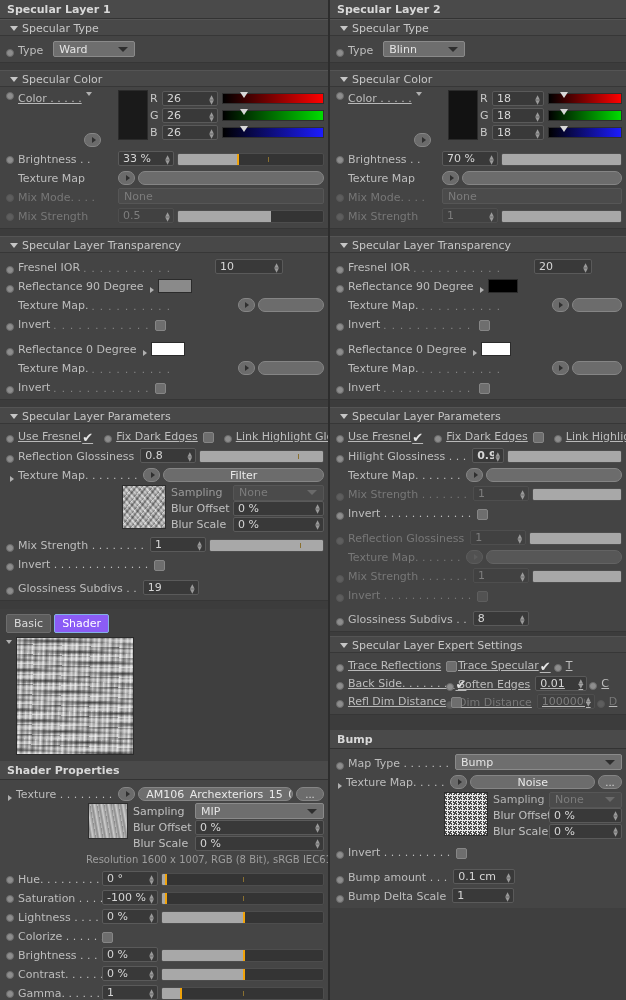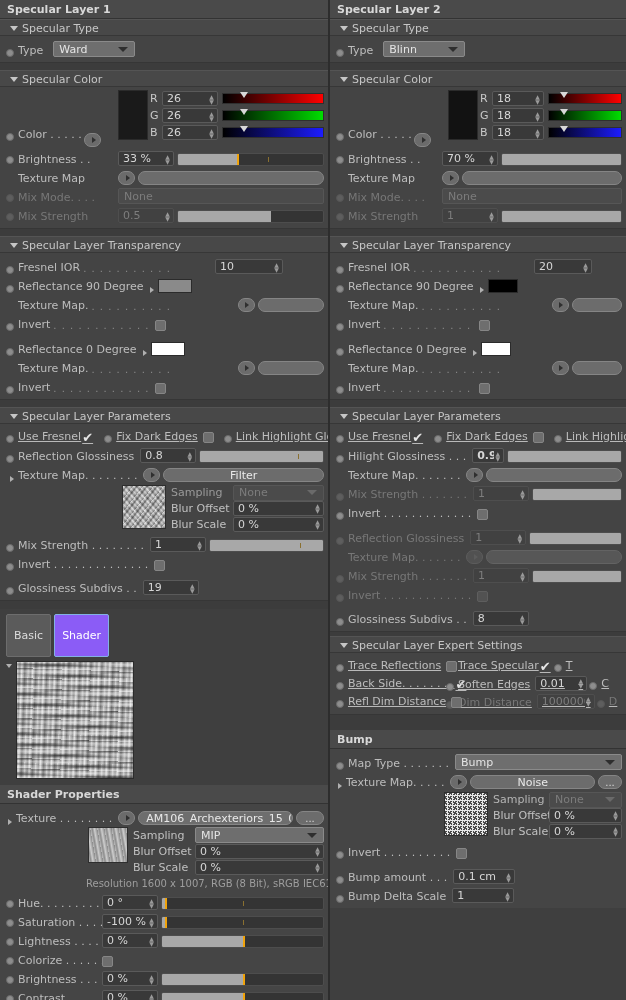--- a/index.html
+++ b/index.html
@@ -153,42 +153,42 @@
     width: 28px; height: 14px; background: #6c6c6c; border: 1px solid #858585;
     border-radius: 7px; display: flex; align-items: center; justify-content: center;
     color: #d8d8d8; font-size: 10px; flex: 0 0 auto; margin-left: 3px;
   }
 
   
   .swatch { height: 14px; border: 1px solid #2b2b2b; flex: 0 0 auto; }
 
   
   .colorblock { display: flex; padding: 0 4px 2px 6px; }
-  .cb-left { width: 112px; display: flex; align-items: flex-end; padding-top: 2px; }
+  .cb-left { width: 112px; display: flex; align-items: flex-start; padding-top: 2px; text-decoration: underline; }
   .cbig { width: 30px; height: 50px; background: #1a1a1a; border: 1px solid #2b2b2b; flex: 0 0 auto; margin-right: 2px; }
   .rgbcol { flex: 1 1 auto; }
   .rgbrow { display: flex; align-items: center; height: 17px; }
   .rgbrow .ch { width: 12px; color: #c8c8c8; font-size: 11px; flex: 0 0 auto; }
   .grad { height: 11px; flex: 1 1 auto; position: relative; margin-left: 4px; border: 1px solid #2f2f2f; }
   .grad .handle {
     position: absolute; top: -2px; width: 0; height: 0;
     border-left: 4px solid transparent; border-right: 4px solid transparent;
     border-top: 6px solid #d8d8d8;
   }
   .gr-r { background: linear-gradient(to right, #000 0%, #ff0000 100%); }
   .gr-g { background: linear-gradient(to right, #000 0%, #00dd00 100%); }
   .gr-b { background: linear-gradient(to right, #000 0%, #1c1cff 100%); }
 
   
   .thumb { border: 1px solid #2e2e2e; flex: 0 0 auto; image-rendering: pixelated; }
 
   
   .tabs { display: flex; padding: 5px 0 4px 6px; background: #3f3f3f; }
   .tab {
-    padding: 14px 7px; font-size: 11px; color: #dcdcdc;
+    padding: 2px 7px; font-size: 11px; color: #dcdcdc;
     background: #5b5b5b; border: 1px solid #6d6d6d; border-radius: 2px; margin-right: 3px;
   }
   .tab.active { background: #8b5cf6; border-color: #83b0e4; color: #ffffff; }
 
   .reso { color: #9e9e9e; font-size: 10px; padding: 2px 0 3px 6px; white-space: nowrap; }
 
   .triangle-small {
     display: inline-block; width: 0; height: 0;
     border-left: 4px solid #b0b0b0; border-top: 3px solid transparent; border-bottom: 3px solid transparent;
     margin-right: 4px;

